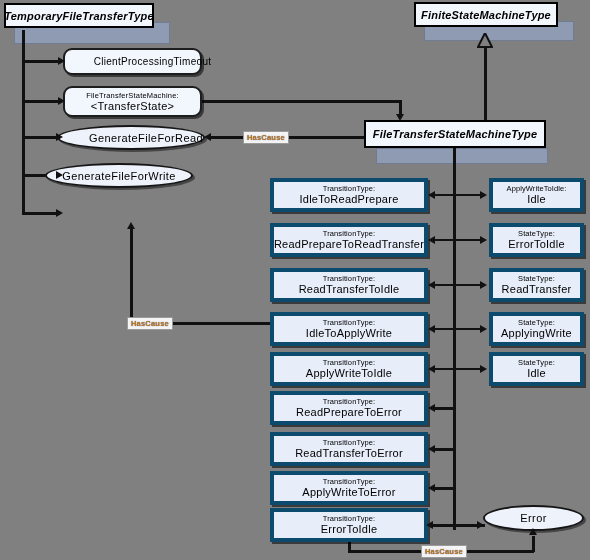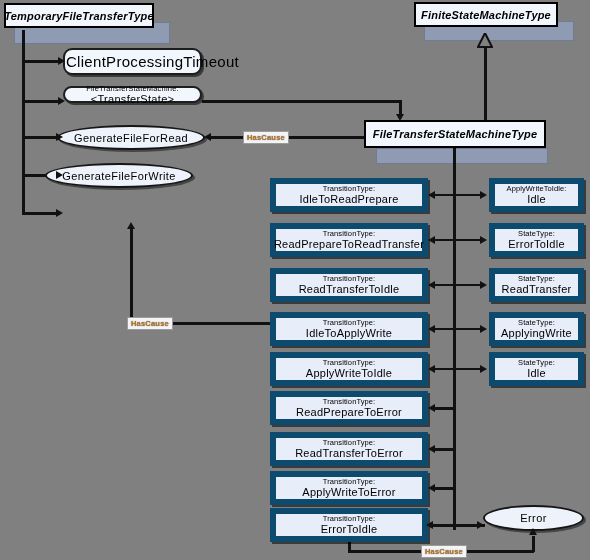--- a/index.html
+++ b/index.html
@@ -19,30 +19,30 @@
           font-style:italic;font-weight:bold;font-size:11px;letter-spacing:.2px;
           z-index:6;box-sizing:border-box;}
 
   
   .rbox{position:absolute;background:#f2f6fd;border:2px solid #1d1d1d;
         border-radius:9px;display:flex;flex-direction:column;align-items:center;
         justify-content:center;box-shadow:2px 2px 0 rgba(0,0,0,.55);
         z-index:6;box-sizing:border-box;}
   .rbox .l1{font-size:7.5px;line-height:9px;letter-spacing:.2px;}
   .rbox .l2{font-size:11px;line-height:13px;letter-spacing:.3px;}
-  .rbox .single{font-size:15px;line-height:13px;letter-spacing:.3px;margin-left:40px;}
+  .rbox .single{font-size:10px;line-height:13px;letter-spacing:.3px;margin-left:40px;}
 
   
   .ell{position:absolute;background:#eef2fa;border:2px solid #161616;
        border-radius:50%;display:flex;align-items:center;justify-content:center;
        font-size:11px;letter-spacing:.4px;z-index:6;box-sizing:border-box;
        box-shadow:2px 2px 0 rgba(0,0,0,.45);}
 
   
-  .sbox{position:absolute;background:#e7edf9;border:6px solid #0c4a6e;
+  .sbox{position:absolute;background:#e7edf9;border:4px solid #0c4a6e;
         display:flex;flex-direction:column;align-items:center;justify-content:center;
         box-shadow:2px 2px 0 rgba(0,0,0,.55);z-index:6;box-sizing:border-box;}
   .sbox .l1{font-size:7.5px;line-height:9px;letter-spacing:.1px;}
   .sbox .l2{font-size:11px;line-height:13px;letter-spacing:.25px;}
 
   
   .h{position:absolute;background:#111;height:2px;z-index:4;}
   .hthk{position:absolute;background:#111;height:3px;z-index:4;}
   .vthk{position:absolute;background:#111;width:3px;z-index:4;}
 
@@ -79,26 +79,26 @@
 
   <div class="clsbody" style="left:376px;top:148px;width:170px;height:14px;"></div>
   <div class="clshdr" style="left:364px;top:120px;width:182px;height:28px;">
     <span>FileTransferStateMachineType</span>
   </div>
 
   <div class="rbox" style="left:63px;top:48px;width:139px;height:27px;">
     <span class="single">ClientProcessingTimeout</span>
   </div>
 
-  <div class="rbox" style="left:63px;top:86px;width:139px;height:17px;text-align:right;">
+  <div class="rbox" style="left:63px;top:86px;width:139px;height:31px;text-align:right;">
     <span class="l1">FileTransferStateMachine:</span>
     <span class="l2">&lt;TransferState&gt;</span>
   </div>
 
-  <div class="ell" style="left:57px;top:125px;width:148px;height:25px;">
+  <div class="ell" style="left:57px;top:125px;width:148px;height:25px;justify-content:flex-end;">
     <span>GenerateFileForRead</span>
   </div>
   <div class="ell" style="left:45px;top:163px;width:148px;height:25px;">
     <span>GenerateFileForWrite</span>
   </div>
   <div class="ell" style="left:483px;top:505px;width:101px;height:26px;">
     <span>Error</span>
   </div>
 
   <div class="sbox" style="left:270px;top:178px;width:158px;height:34px;">

